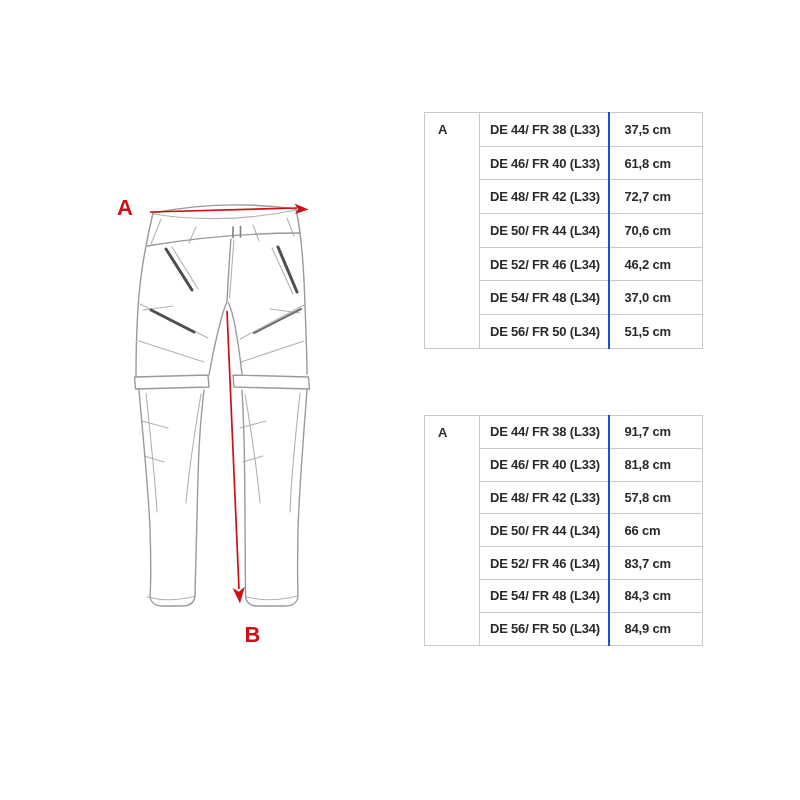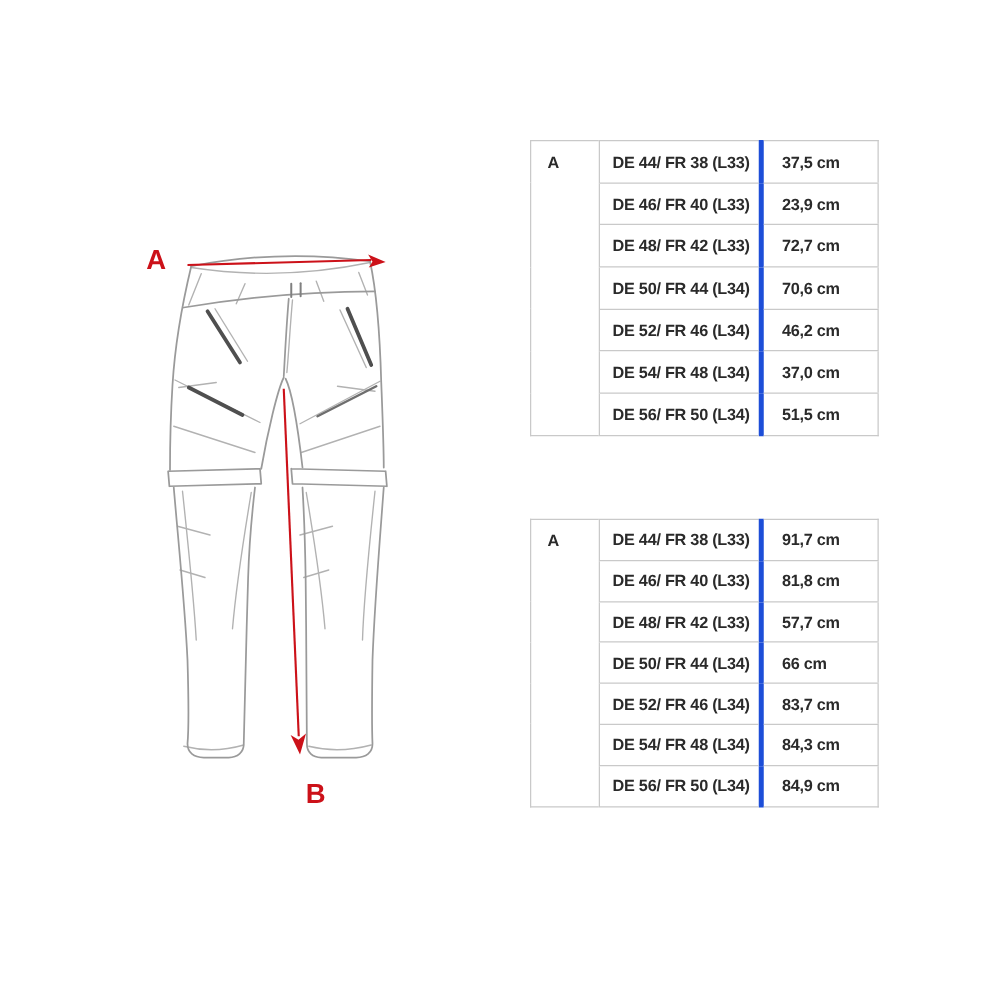--- a/index.html
+++ b/index.html
@@ -13,21 +13,21 @@
     position:absolute; border-collapse:collapse; table-layout:fixed;
     width:278px; border:1px solid #c9c9c9; color:#2a2a2a;
     font-family:"Liberation Sans", sans-serif;
   }
   .size-table td {
     font-size:13px; font-weight:700; letter-spacing:-0.2px;
     padding:0; vertical-align:middle; white-space:nowrap; overflow:hidden;
   }
   .size-table .label-cell { vertical-align:top; padding:9px 0 0 13px; }
   .size-table .size-cell  { border-left:1px solid #c9c9c9; padding-left:10px; }
-  .size-table .value-cell { border-left:4px solid #1d4ed8; padding-left:15px; }
+  .size-table .value-cell { border-left:2px solid #1d4ed8; padding-left:15px; }
   .size-table tr + tr .size-cell,
   .size-table tr + tr .value-cell { border-top:1px solid #c9c9c9; }
 
   #table-a { left:424px; top:112px; }
   #table-b { left:424px; top:415px; }
   #table-a tr { height:33.7px; }
   #table-b tr { height:32.8px; }
 
   .diagram-label { font-family:"Liberation Sans", sans-serif; font-weight:bold; }
 </style>
@@ -112,21 +112,21 @@
         <col style="width:94px">
       </colgroup>
     <tbody>
         <tr>
           <td rowspan="7" class="label-cell">A</td>
           <td class="size-cell">DE 44/ FR 38 (L33)</td>
           <td class="value-cell">37,5 cm</td>
         </tr>
         <tr>
           <td class="size-cell">DE 46/ FR 40 (L33)</td>
-          <td class="value-cell">23,9 cm</td>
+          <td class="value-cell">61,8 cm</td>
         </tr>
         <tr>
           <td class="size-cell">DE 48/ FR 42 (L33)</td>
           <td class="value-cell">72,7 cm</td>
         </tr>
         <tr>
           <td class="size-cell">DE 50/ FR 44 (L34)</td>
           <td class="value-cell">70,6 cm</td>
         </tr>
         <tr>
@@ -155,21 +155,21 @@
           <td rowspan="7" class="label-cell">A</td>
           <td class="size-cell">DE 44/ FR 38 (L33)</td>
           <td class="value-cell">91,7 cm</td>
         </tr>
         <tr>
           <td class="size-cell">DE 46/ FR 40 (L33)</td>
           <td class="value-cell">81,8 cm</td>
         </tr>
         <tr>
           <td class="size-cell">DE 48/ FR 42 (L33)</td>
-          <td class="value-cell">57,7 cm</td>
+          <td class="value-cell">57,8 cm</td>
         </tr>
         <tr>
           <td class="size-cell">DE 50/ FR 44 (L34)</td>
           <td class="value-cell">66 cm</td>
         </tr>
         <tr>
           <td class="size-cell">DE 52/ FR 46 (L34)</td>
           <td class="value-cell">83,7 cm</td>
         </tr>
         <tr>

